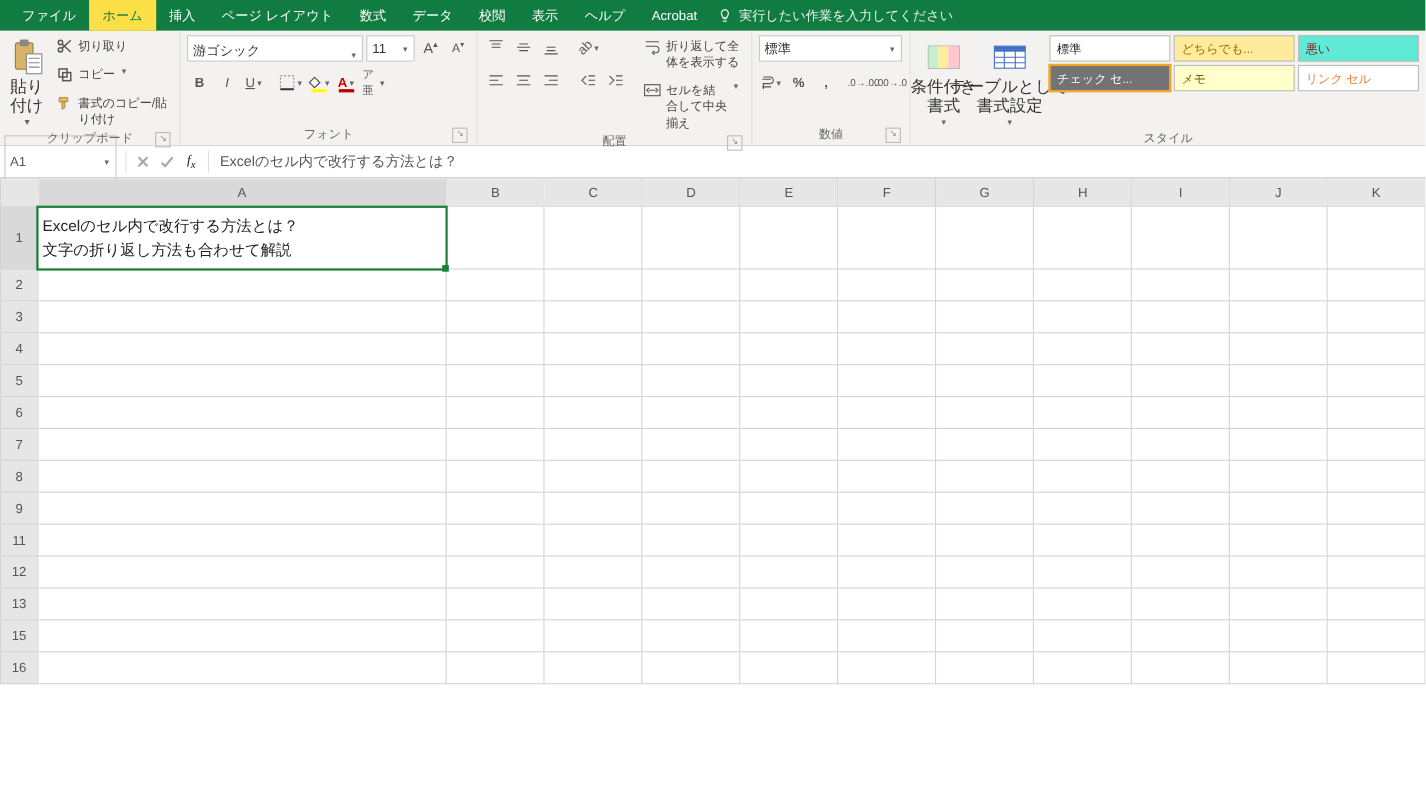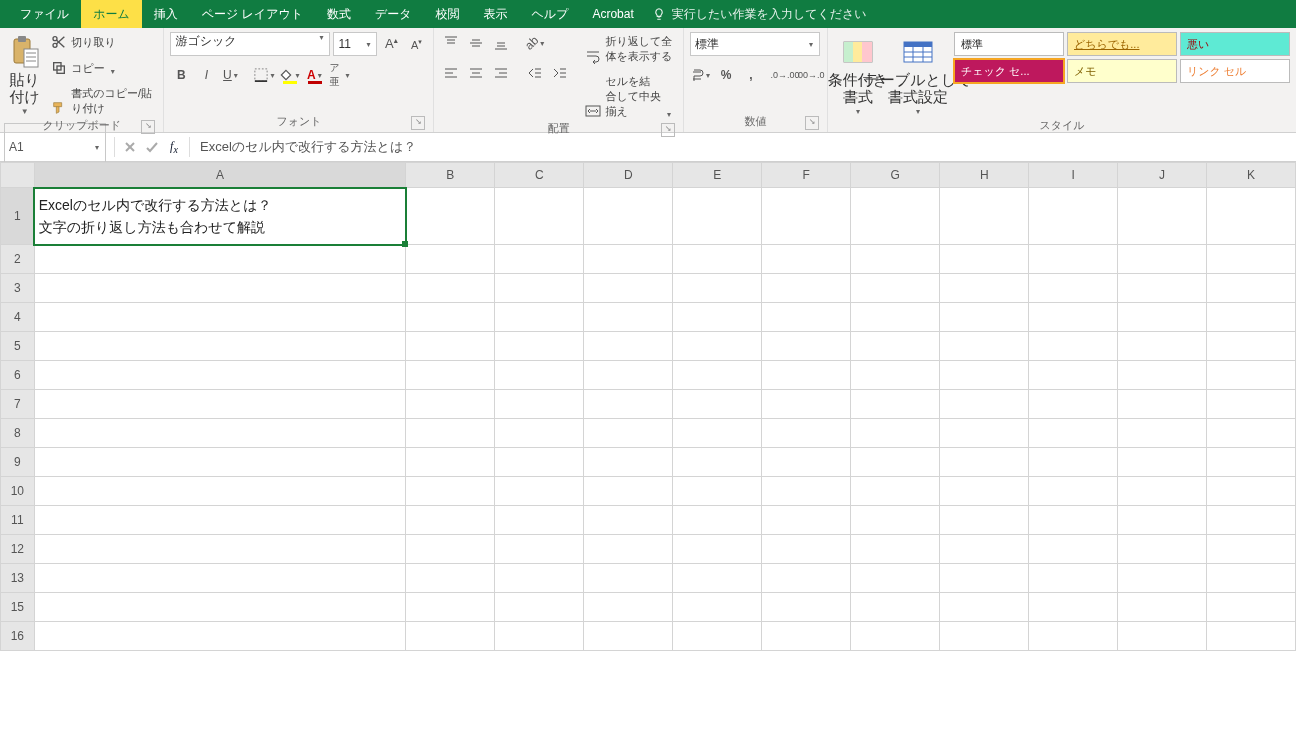--- a/index.html
+++ b/index.html
@@ -10,25 +10,25 @@
   .menubar .bulb{width:14px;height:14px;display:inline-flex;align-items:center;justify-content:center}
   .ribbon{background:#f3f2f1;border-bottom:1px solid #d0d0d0;display:flex;height:104px}
   .group{border-right:1px solid #e0e0e0;display:flex;flex-direction:column;padding:4px 6px 0 6px}
   .group-body{flex:1;display:flex;align-items:flex-start;gap:4px}
   .group-label{height:18px;text-align:center;font-size:11px;color:#666;position:relative}
   .group-label .launcher{position:absolute;right:2px;top:2px;width:12px;height:12px;border:1px solid #bbb;font-size:8px;line-height:10px;text-align:center;color:#888;cursor:pointer}
   .vbtn{display:flex;flex-direction:column;align-items:center;width:48px;padding:2px 0;cursor:pointer;gap:2px}
   .vbtn .ic{width:28px;height:28px;display:flex;align-items:center;justify-content:center}
   .vbtn .ic.lg{width:32px;height:36px}
   .vbtn .lbl{font-size:15px;text-align:center;line-height:1.1}
-  .hbtn{display:flex;align-items:flex-end;gap:4px;padding:2px 4px;cursor:pointer;font-size:11px;color:#444}
+  .hbtn{display:flex;align-items:flex-start;gap:4px;padding:2px 4px;cursor:pointer;font-size:11px;color:#444}
   .ic16{width:16px;height:16px;display:inline-flex;align-items:center;justify-content:center;flex:0 0 16px}
   .dd{font-size:8px;color:#666;padding:0 2px}
   .fontrow{display:flex;align-items:center;gap:3px}
-  .fontname{border:1px solid #c8c8c8;background:#fff;height:22px;width:150px;padding:0 4px;display:flex;align-items:flex-start;justify-content:space-between;font-size:12px}
+  .fontname{border:1px solid #c8c8c8;background:#fff;height:22px;width:150px;padding:0 4px;display:flex;align-items:flex-end;justify-content:space-between;font-size:12px}
   .fontsize{border:1px solid #c8c8c8;background:#fff;height:22px;width:34px;padding:0 4px;display:flex;align-items:center;justify-content:space-between}
   .sqbtn{width:22px;height:22px;display:flex;align-items:center;justify-content:center;cursor:pointer;color:#555;position:relative}
   .sqbtn .bar{position:absolute;bottom:2px;left:4px;right:4px;height:3px}
   .rowgap{display:flex;flex-direction:column;gap:6px}
   .numfmt{border:1px solid #c8c8c8;background:#fff;height:22px;width:120px;padding:0 4px;display:flex;align-items:center;justify-content:space-between}
   .styles-gallery{display:flex;flex-direction:column;gap:3px}
   .styles-row{display:flex;gap:3px}
   .style-cell{width:96px;height:22px;border:1px solid #bbb;font-size:11px;display:flex;align-items:center;padding:0 6px;overflow:hidden;white-space:nowrap}
   .formula-bar{display:flex;align-items:center;height:28px;border-bottom:1px solid #cfcfcf;background:#fff}
   .name-box{width:92px;height:22px;margin:0 4px;border:1px solid #c8c8c8;display:flex;align-items:center;justify-content:space-between;padding:12px 4px;font-size:12px;color:#555}
@@ -344,25 +344,25 @@
               <line x1="21" y1="6" x2="21" y2="26" stroke="#4472c4"></line>
             </svg>
           </span>
         <span class="lbl" style="white-space:pre">テーブルとして
 書式設定</span>
           <span class="dd">▾</span>
       </div>
       <div class="styles-gallery">
         <div class="styles-row" id="styles-row-0">
             <div class="style-cell" style="background: rgb(255, 255, 255); color: rgb(34, 34, 34);">標準</div>
-            <div class="style-cell" style="background: rgb(255, 235, 156); color: rgb(156, 101, 0); text-decoration: underline;">どちらでも...</div>
+            <div class="style-cell" style="background: rgb(255, 235, 156); color: rgb(156, 101, 0);">どちらでも...</div>
             <div class="style-cell" style="background: #5eead4; color: rgb(156, 0, 6);">悪い</div>
           </div>
         <div class="styles-row" id="styles-row-1">
-            <div class="style-cell" style="background: #be185d; color: rgb(255, 255, 255); outline: rgb(246, 166, 35) solid 2px; outline-offset: -1px;">チェック セ...</div>
+            <div class="style-cell" style="background: #737373; color: rgb(255, 255, 255); outline: rgb(246, 166, 35) solid 2px; outline-offset: -1px;">チェック セ...</div>
             <div class="style-cell" style="background: rgb(255, 255, 204); color: rgb(128, 96, 0);">メモ</div>
             <div class="style-cell" style="background: rgb(255, 255, 255); color: rgb(237, 125, 49);">リンク セル</div>
           </div>
       </div>
     </div>
     <div class="group-label"><span>スタイル</span></div>
   </div>
 
 </div>
 
@@ -530,34 +530,20 @@
           <td class="cell col-N"></td>
           <td class="cell col-N"></td>
           <td class="cell col-N"></td>
           <td class="cell col-N"></td>
           <td class="cell col-N"></td>
           <td class="cell col-N"></td>
           <td class="cell col-N"></td>
           <td class="cell col-N"></td>
         </tr>
         <tr>
-          <th class="rowhdr">10</th>
-          <td class="cell col-A"></td>
-          <td class="cell col-N"></td>
-          <td class="cell col-N"></td>
-          <td class="cell col-N"></td>
-          <td class="cell col-N"></td>
-          <td class="cell col-N"></td>
-          <td class="cell col-N"></td>
-          <td class="cell col-N"></td>
-          <td class="cell col-N"></td>
-          <td class="cell col-N"></td>
-          <td class="cell col-N"></td>
-        </tr>
-        <tr>
           <th class="rowhdr">11</th>
           <td class="cell col-A"></td>
           <td class="cell col-N"></td>
           <td class="cell col-N"></td>
           <td class="cell col-N"></td>
           <td class="cell col-N"></td>
           <td class="cell col-N"></td>
           <td class="cell col-N"></td>
           <td class="cell col-N"></td>
           <td class="cell col-N"></td>

